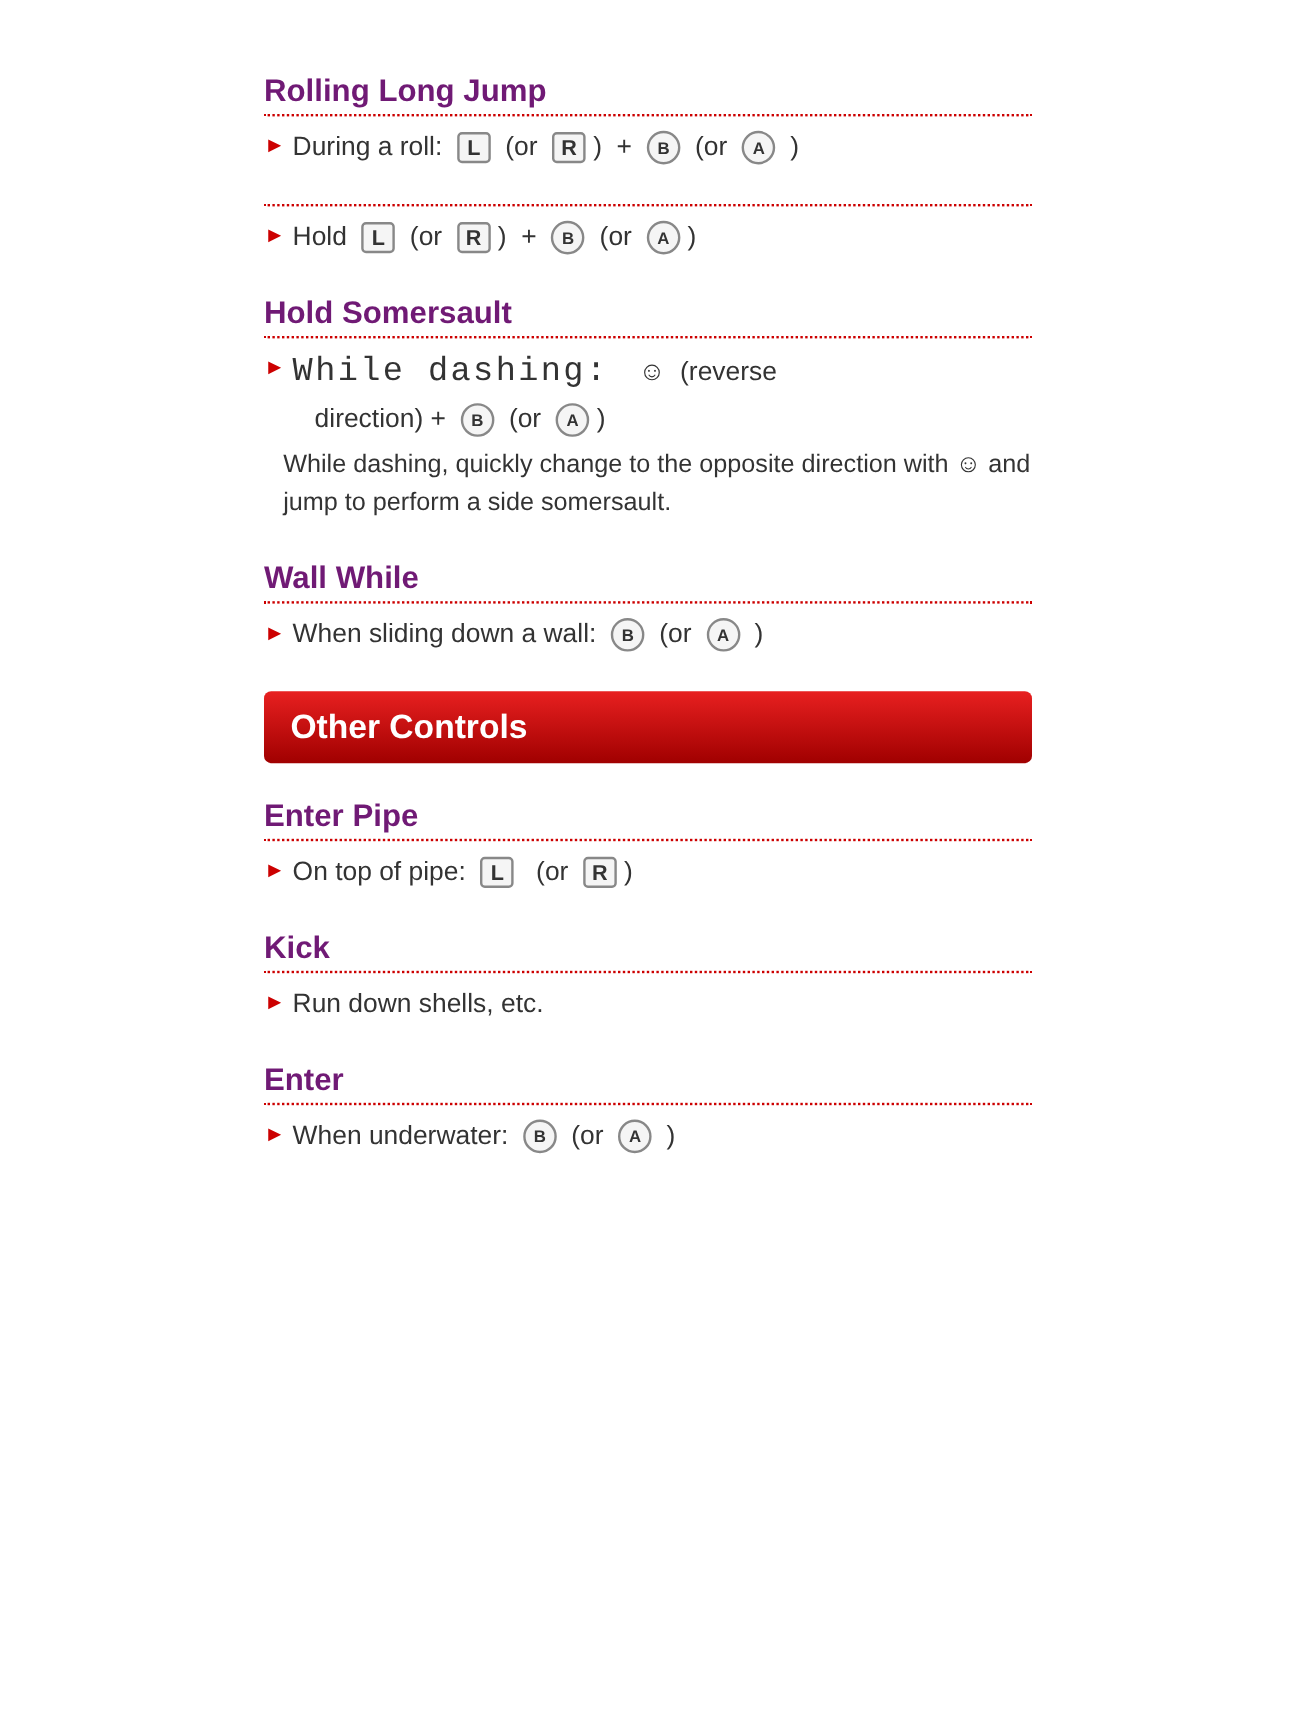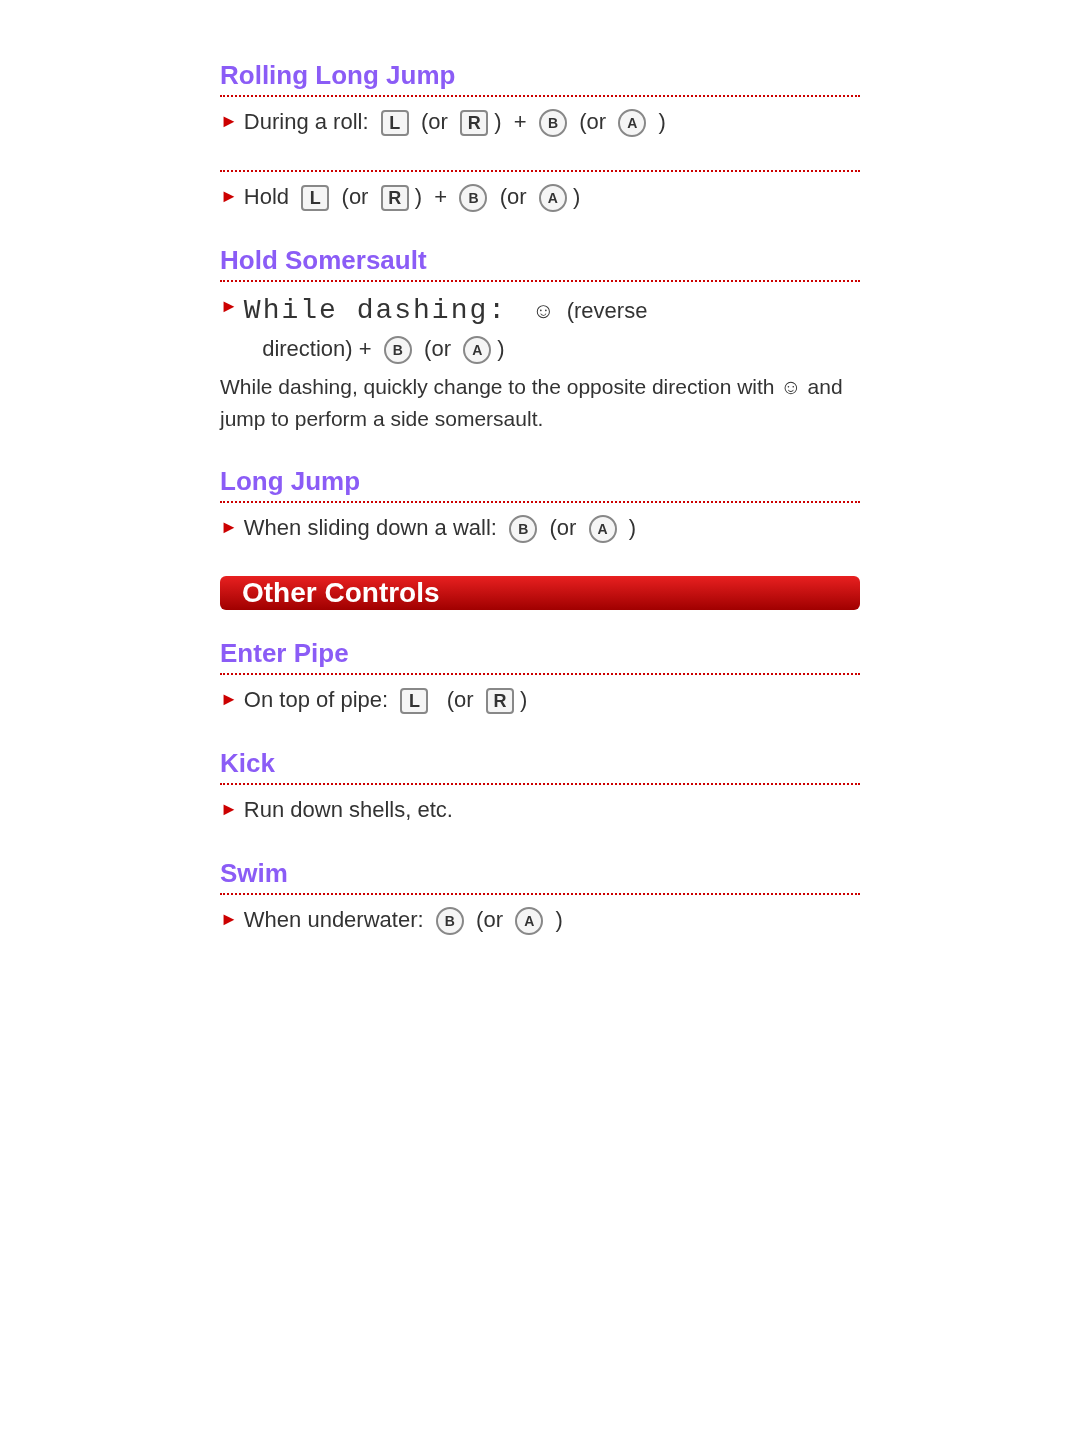--- a/index.html
+++ b/index.html
@@ -11,21 +11,21 @@
       min-height: 1440px;
       padding: 60px 220px 80px 220px;
       color: #333333;
     }
 
     .section {
       margin-bottom: 32px;
     }
 
     .section-title {
-      color: #8b5cf6;
+      color: #701a75;
       font-size: 26px;
       font-weight: bold;
       margin-bottom: 4px;
     }
 
     .dotted-line {
       border: none;
       border-top: 2px dotted #cc0000;
       margin-bottom: 8px;
     }
@@ -88,26 +88,27 @@
       letter-spacing: 2px;
       font-size: 28px;
     }
 
     .description-text {
       font-size: 21px;
       color: #333333;
       line-height: 1.5;
       margin-top: 4px;
       margin-bottom: 8px;
+      margin-left: 16px;
     }
 
     .section-header-banner {
       background: linear-gradient(to bottom, #e82020, #a00000);
       border-radius: 6px;
-      padding: 1px 22px;
+      padding: 14px 22px;
       margin-bottom: 28px;
       display: flex;
       align-items: center;
     }
 
     .section-header-banner span {
       color: #ffffff;
       font-size: 28px;
       font-weight: bold;
     }
@@ -166,21 +167,21 @@
       <span class="circle-btn">A</span>
       <span>)</span>
     </span>
   </div>
   <div class="description-text">
     While dashing, quickly change to the opposite direction with ☺ and jump to perform a side somersault.
   </div>
 </div>
 
 <div class="section">
-  <div class="section-title">Long Jump</div>
+  <div class="section-title">Wall While</div>
   <hr class="dotted-line">
   <div class="instruction-row">
     <span class="arrow">►</span>
     <span class="instruction-text">
       <span>When sliding down a wall:&nbsp;</span>
       <span class="circle-btn">B</span>
       <span>&nbsp;(or&nbsp;</span>
       <span class="circle-btn">A</span>
       <span>&nbsp;)</span>
     </span>
@@ -211,21 +212,21 @@
   <hr class="dotted-line">
   <div class="instruction-row">
     <span class="arrow">►</span>
     <span class="instruction-text">
       <span>Run down shells, etc.</span>
     </span>
   </div>
 </div>
 
 <div class="section">
-  <div class="section-title">Swim</div>
+  <div class="section-title">Enter</div>
   <hr class="dotted-line">
   <div class="instruction-row">
     <span class="arrow">►</span>
     <span class="instruction-text">
       <span>When underwater:&nbsp;</span>
       <span class="circle-btn">B</span>
       <span>&nbsp;(or&nbsp;</span>
       <span class="circle-btn">A</span>
       <span>&nbsp;)</span>
     </span>

